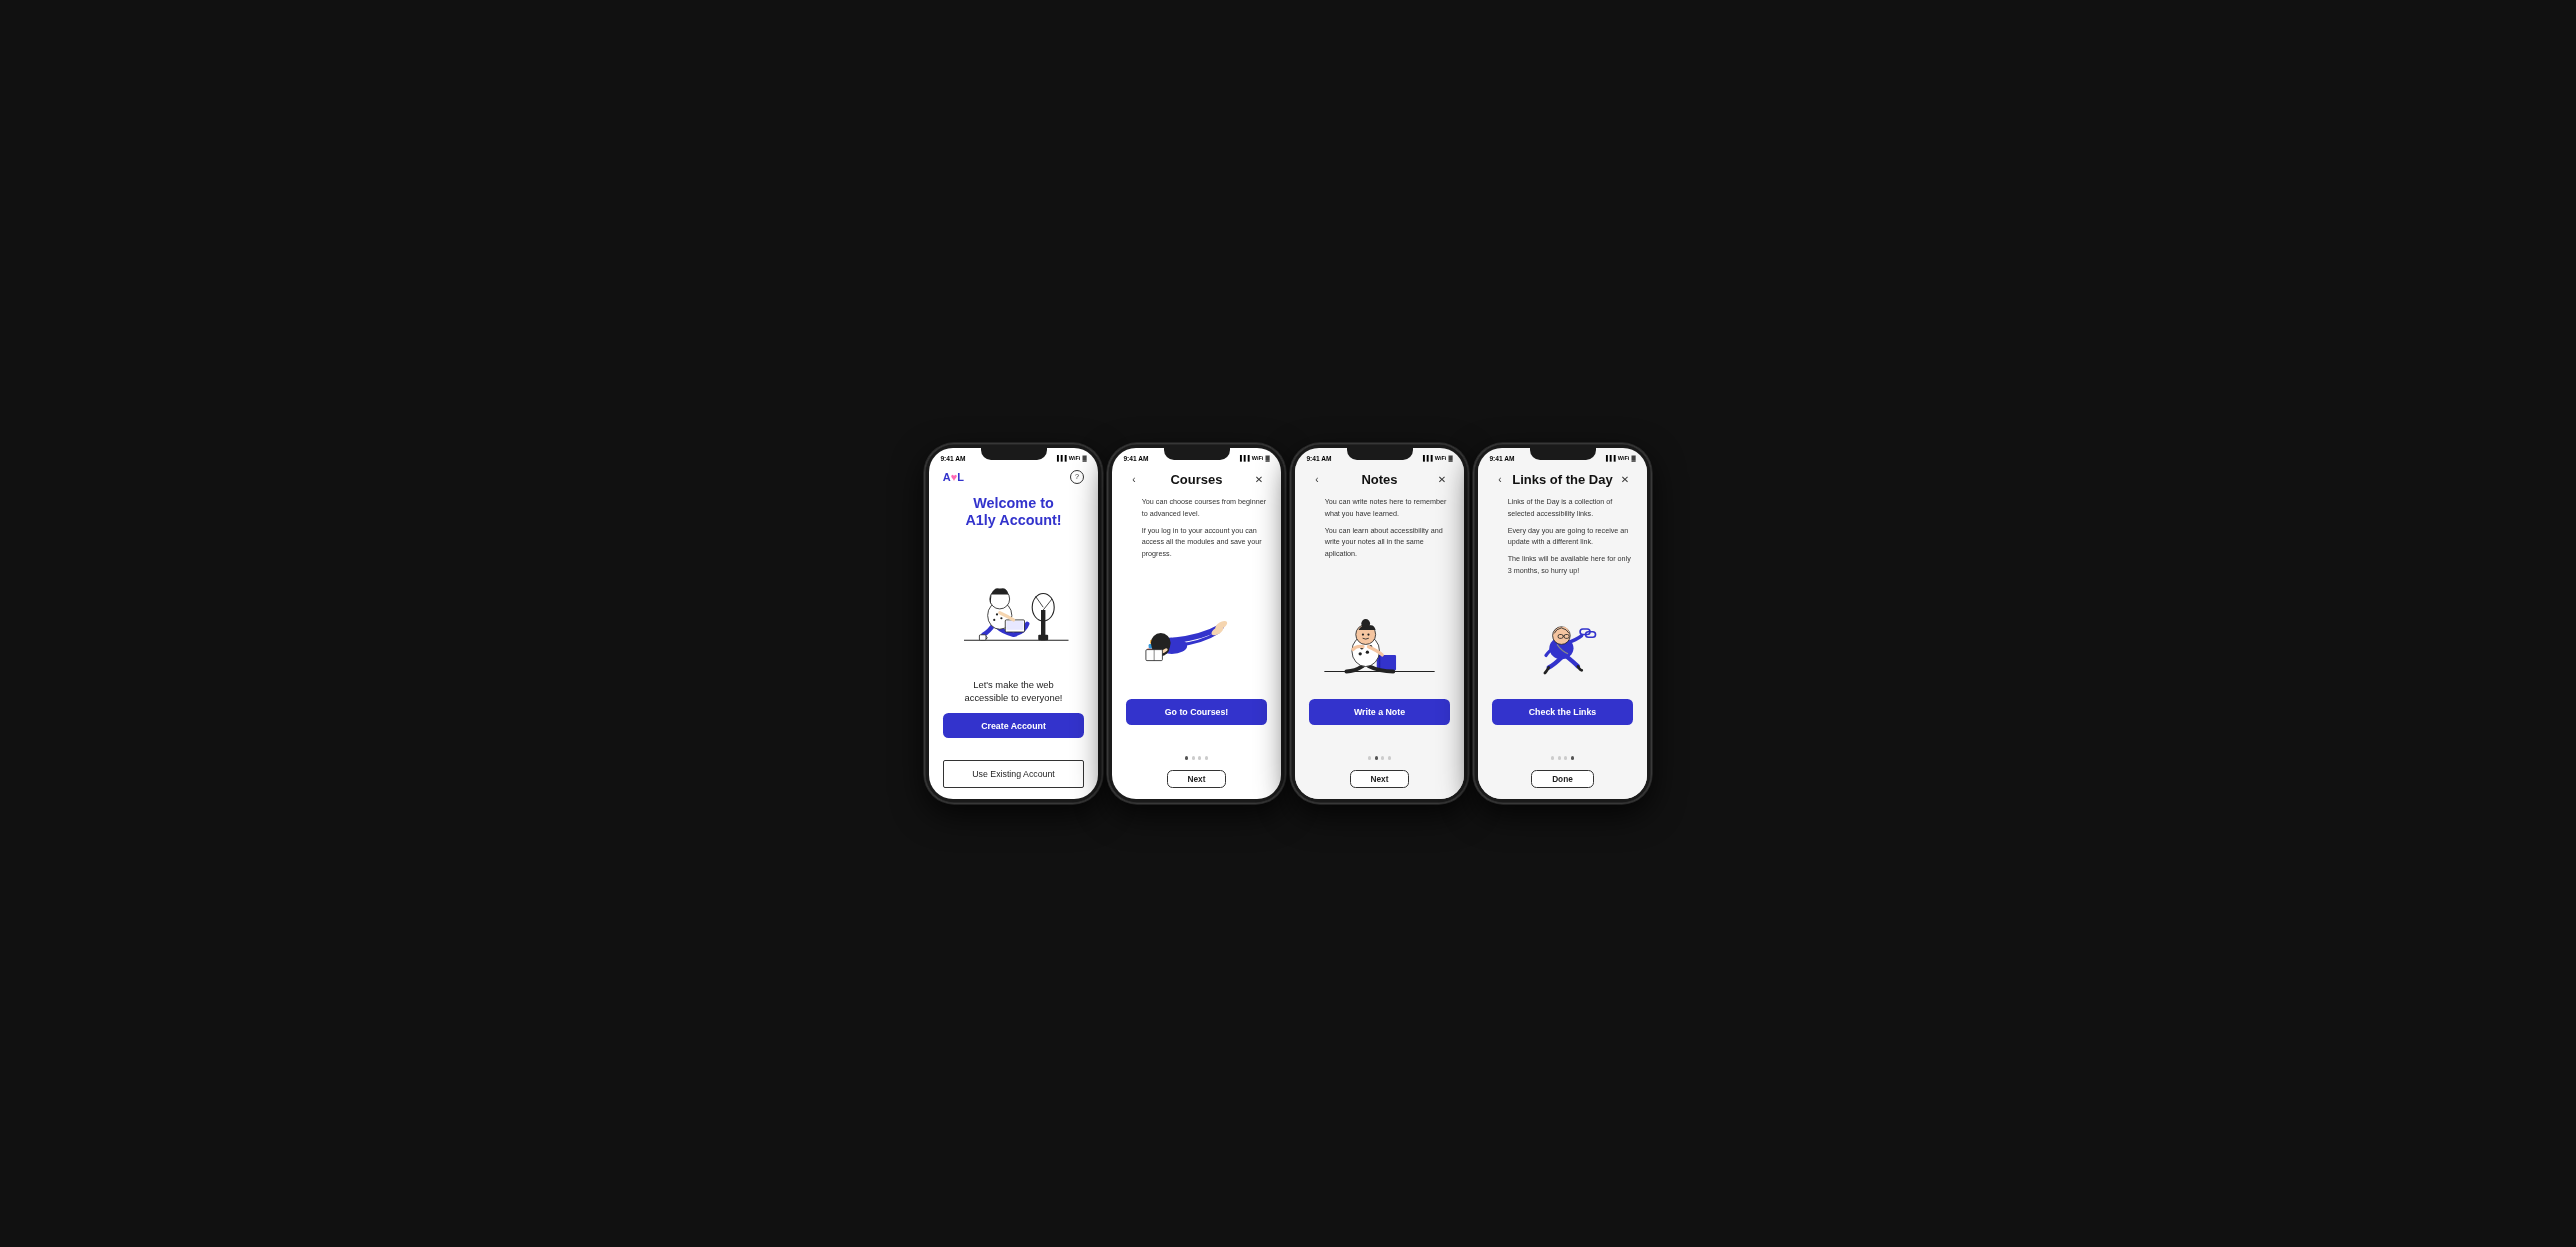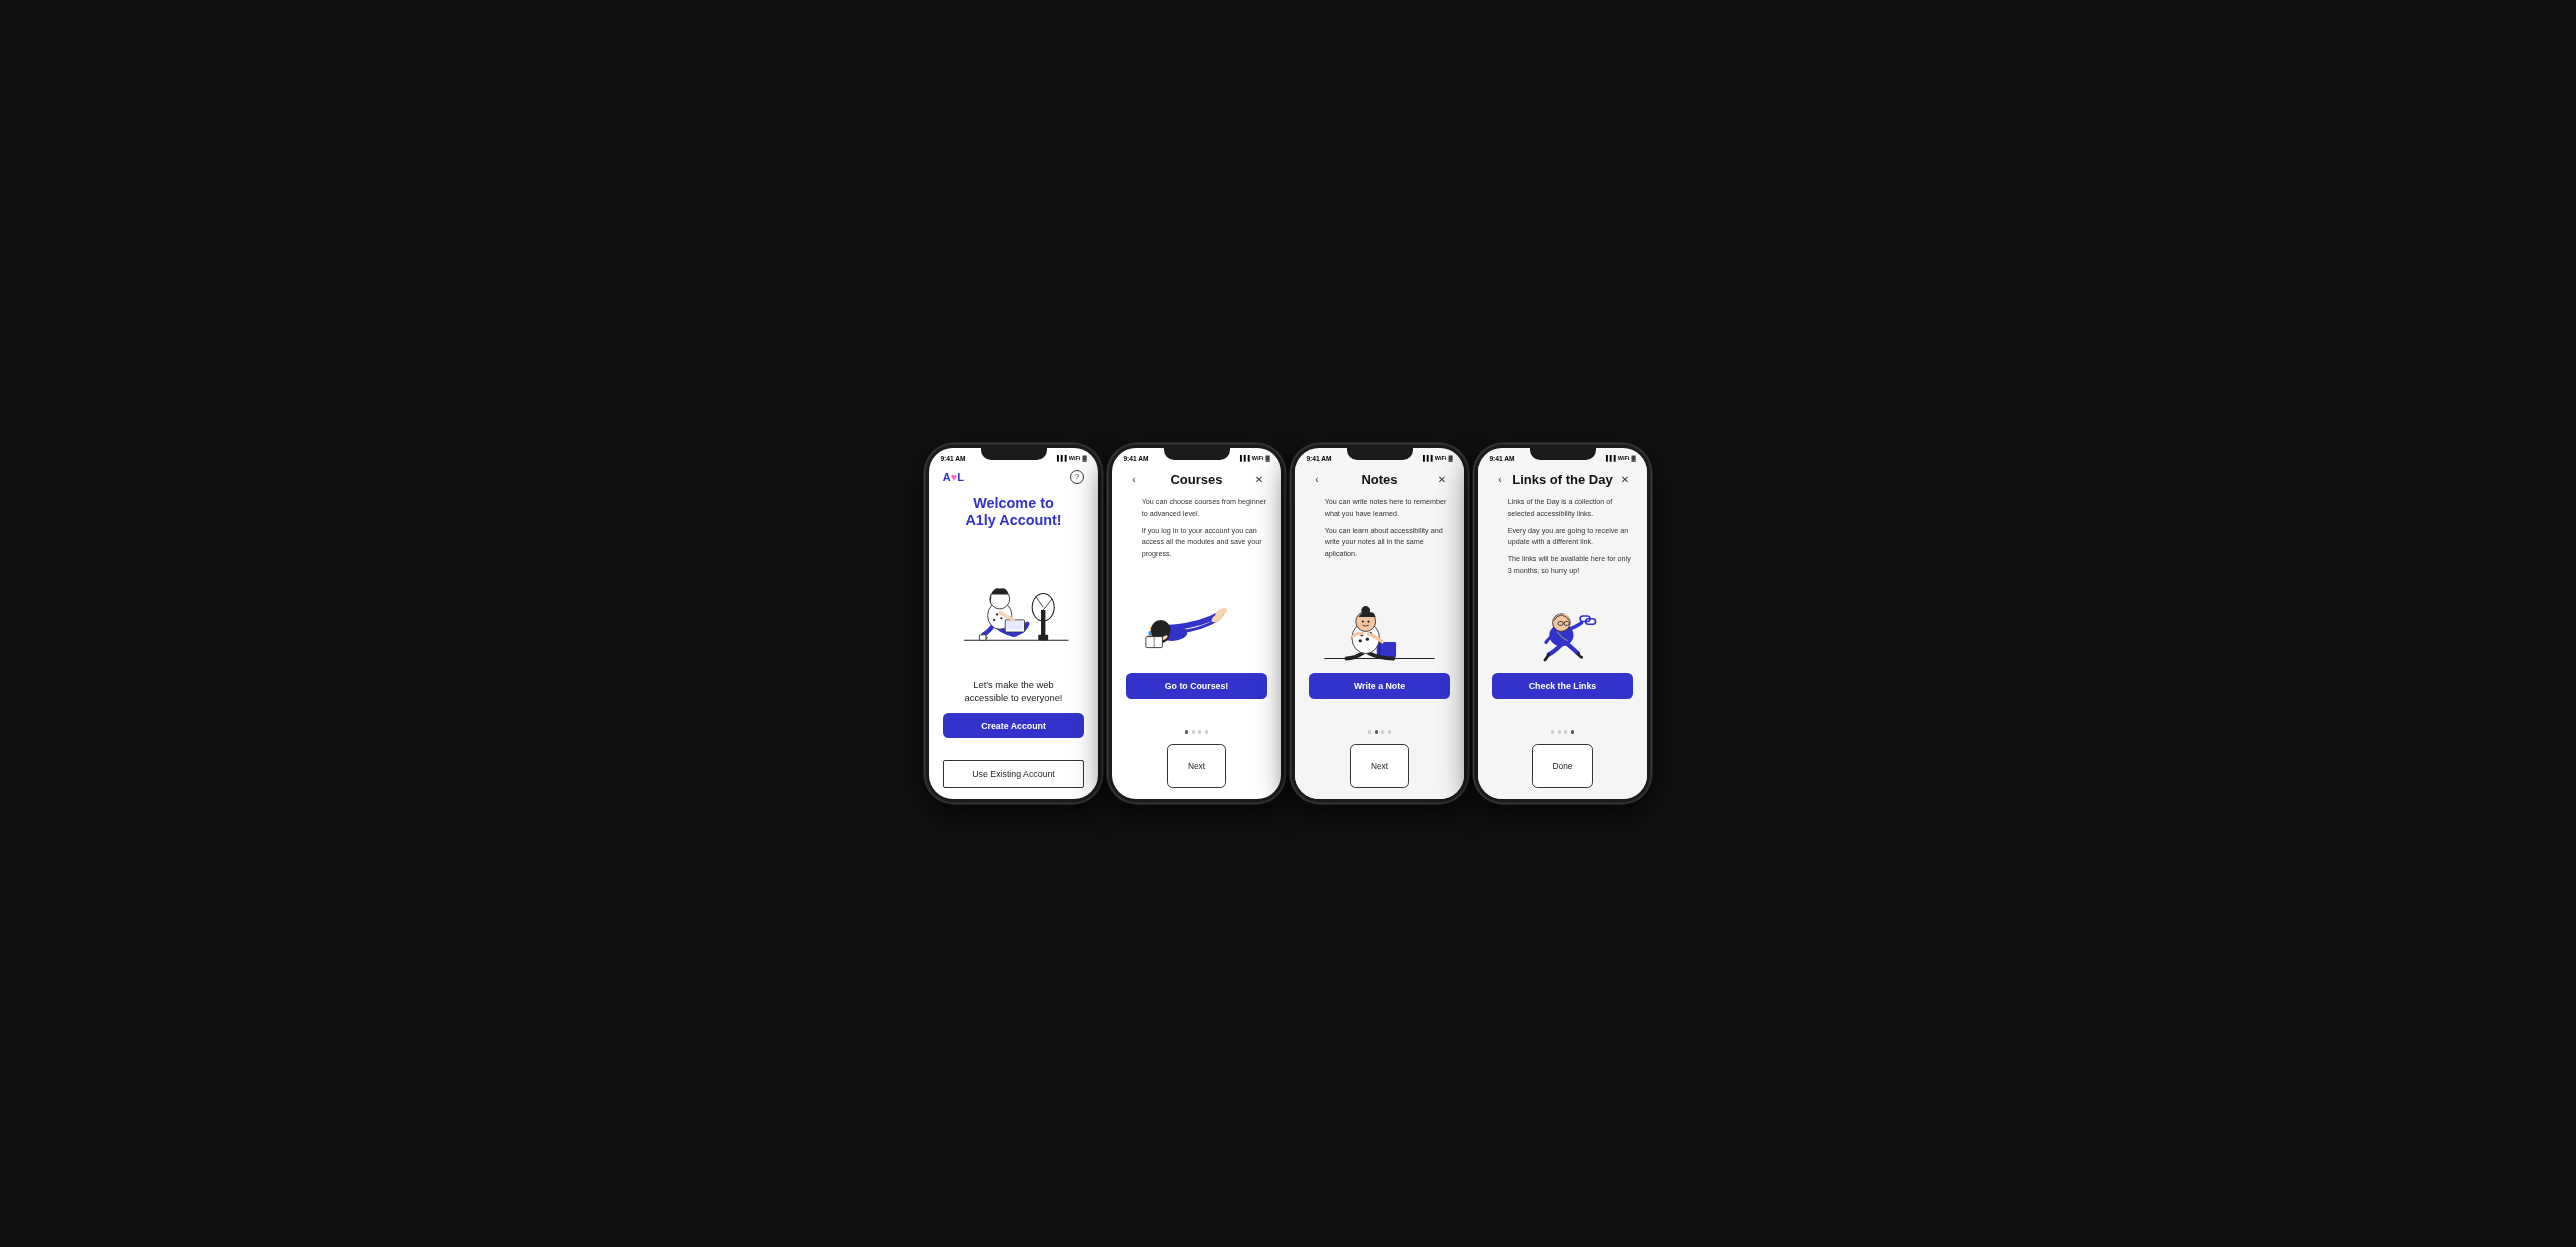--- a/index.html
+++ b/index.html
@@ -237,26 +237,26 @@
 
     .bottom-actions {
       display: flex;
       flex-direction: column;
       align-items: center;
       gap: 5.5px;
       flex-shrink: 0;
     }
 
     .btn-outline-rounded {
-      padding: 16px 20px;
+      padding: 3px 20px;
       border: 0.8px solid #333;
       border-radius: 5.5px;
       background: #fff;
       font-size: 8.3px;
-      font-weight: 400;
+      font-weight: 700;
       cursor: pointer;
       color: #222;
     }
 
     .phone-screen.gray-bg .screen-content {
       background: #f5f5f5;
     }
 
     .phone-screen.gray-bg {
       background: #f5f5f5;

